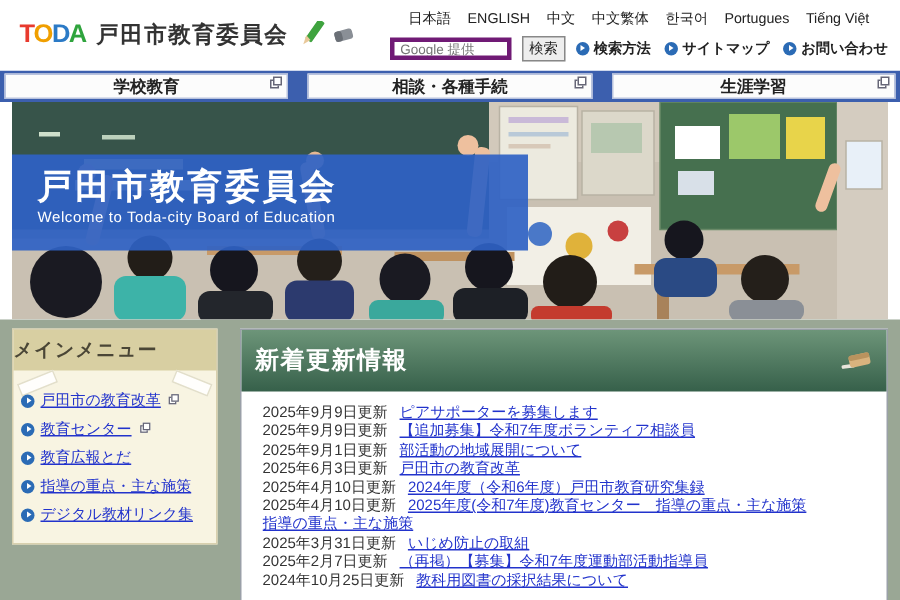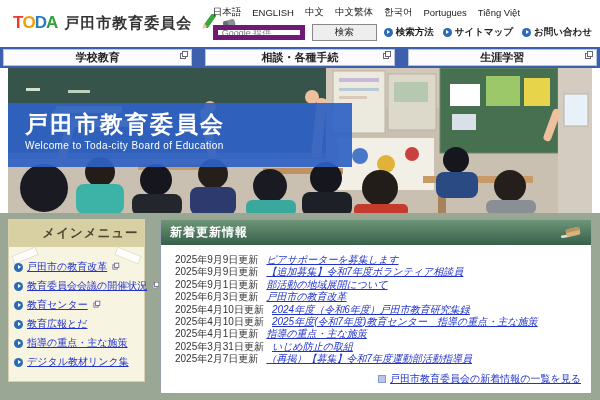--- a/index.html
+++ b/index.html
@@ -16,28 +16,28 @@
 
   
   .topbar{height:47px;background:#fff;position:relative;}
   .brand{position:absolute;left:13px;top:13px;display:flex;align-items:center;gap:7px;}
   .logo{font-weight:bold;font-size:17px;letter-spacing:-1px;display:flex;}
   .lt0{color:#e83a2e;} .lt1{color:#f09f00;} .lt2{color:#2b7ac6;} .lt3{color:#2fa43d;}
   .site-title{font-size:15px;font-weight:bold;color:#333;letter-spacing:1px;}
   .brand-icons{display:flex;align-items:center;gap:2px;}
 
   .top-right{position:absolute;right:8px;top:6px;}
-  .lang-row{display:flex;align-items:center;gap:8px;}
+  .lang-row{display:flex;align-items:center;justify-content:flex-end;gap:8px;flex-direction:column;}
   .langs{display:flex;gap:11px;align-items:center;}
   .langs a{font-size:9.5px;color:#222;text-decoration:none;}
   .access-btn{background:var(--access-blue);color:#fff;border:none;font-size:9.5px;
     padding:3px 9px;font-family:inherit;cursor:pointer;}
   .search-row{display:flex;align-items:center;justify-content:flex-end;gap:7px;margin-top:5px;}
-  .search-input{width:92px;height:15px;border:5px solid #701a75;font-size:9px;padding:0 4px;color:#444;}
-  .search-btn{font-size:9.5px;border:1px solid #888;background:#eee;padding:1px 22px;
+  .search-input{width:81px;height:15px;border:3px solid #701a75;font-size:9px;padding:0 4px;color:#444;}
+  .search-btn{font-size:9.5px;border:1px solid #888;background:#eee;padding:1px 4px;
     font-family:inherit;cursor:pointer;color:#222;}
   .util-link{display:flex;align-items:center;gap:3px;font-size:10px;color:#222;
     text-decoration:none;font-weight:bold;}
   .arrow-icon{width:9px;height:9px;border-radius:50%;background:#2b6bb5;position:relative;
     display:inline-block;flex:none;}
   .arrow-icon::after{content:'';position:absolute;left:3.5px;top:2.2px;width:0;height:0;
     border-left:3px solid #fff;border-top:2.4px solid transparent;border-bottom:2.4px solid transparent;}
 
   
   .navbar{height:21px;background:var(--nav-blue);display:flex;gap:13px;padding:2px 3px;}
@@ -59,44 +59,44 @@
   .hero-title{font-size:23px;font-weight:bold;letter-spacing:2px;line-height:1.1;}
   .hero-subtitle{font-size:10px;margin-top:3px;letter-spacing:0.4px;}
 
   
   .content{background:var(--page-green);height:187px;padding:6px 8px;display:flex;gap:15px;
     align-items:flex-start;}
 
   
   .sidebar{width:137px;flex:none;}
   .menu-box{background:var(--cream);border:1px solid #d8d0ae;position:relative;padding-bottom:7px;}
-  .menu-title{background:var(--tan);height:27px;line-height:27px;text-align:center;font-weight:bold;
-    color:#4a4636;font-size:12.5px;letter-spacing:1px;padding-left:28px;}
+  .menu-title{background:var(--tan);height:27px;line-height:27px;font-weight:bold;
+    color:#4a4636;font-size:12.5px;letter-spacing:1px;}
   .tape{position:absolute;width:26px;height:9px;background:rgba(255,255,255,0.9);
     border:1px solid #e3dfca;}
   .tape.tl{left:3px;top:31px;transform:rotate(-22deg);}
   .tape.tr{right:3px;top:31px;transform:rotate(22deg);}
   .menu-list{list-style:none;margin-top:13px;padding:0 5px;}
   .menu-item{display:flex;align-items:center;gap:4px;margin-bottom:5px;}
   .bullet{width:9px;height:9px;border-radius:50%;background:#2b6bb5;position:relative;flex:none;}
   .bullet::after{content:'';position:absolute;left:3.5px;top:2.2px;width:0;height:0;
     border-left:3px solid #fff;border-top:2.4px solid transparent;border-bottom:2.4px solid transparent;}
   .menu-link{font-size:10px;color:var(--link-blue);text-decoration:underline;white-space:nowrap;}
   .menu-item .ext-icon{margin-left:1px;transform:scale(0.85);}
 
   
   .news-panel{flex:1;background:#fff;border:1px solid #9aa0a8;}
-  .news-header{height:25px;background:linear-gradient(to bottom,var(--news-green-light),var(--news-green-dark));
-    color:#fff;font-weight:bold;font-size:12px;display:flex;align-items:center;
+  .news-header{height:41px;background:linear-gradient(to bottom,var(--news-green-light),var(--news-green-dark));
+    color:#fff;font-weight:bold;font-size:16px;display:flex;align-items:center;
     justify-content:space-between;padding:0 9px;letter-spacing:1px;}
   .news-list{list-style:none;margin:9px 0 0;padding:0 14px;}
   .news-list li{font-size:10px;line-height:12.4px;display:flex;gap:8px;white-space:nowrap;
     overflow:hidden;}
   .news-date{color:#333;flex:none;}
-  .news-link{color:var(--link-blue);text-decoration:underline;font-style:italic;}
+  .news-link{color:var(--link-blue);text-decoration:underline;}
   .more-row{display:flex;justify-content:flex-end;align-items:center;gap:4px;
     padding:6px 10px 7px;font-size:10px;}
   .sq-icon{width:8px;height:8px;background:#b9c5e9;border:1px solid #8a99cc;display:inline-block;}
   .more-link{color:var(--link-blue);text-decoration:underline;}
 </style>
 </head>
 <body>
 
 <header class="topbar">
   <div class="brand">
@@ -252,25 +252,20 @@
       <div class="tape tl"></div>
       <div class="tape tr"></div>
       <ul class="menu-list">
 
           <li class="menu-item">
             <span class="bullet"></span>
             <a class="menu-link">戸田市の教育改革</a>
             <span class="ext-icon"></span>
           </li>
 
-          <li class="menu-item">
-            <span class="bullet"></span>
-            <a class="menu-link">教育委員会会議の開催状況</a>
-            <span class="ext-icon"></span>
-          </li>
 
 
           <li class="menu-item">
             <span class="bullet"></span>
             <a class="menu-link">教育センター</a>
             <span class="ext-icon"></span>
           </li>
 
           <li class="menu-item">
             <span class="bullet"></span>
@@ -329,34 +324,37 @@
           <span class="news-date">2025年4月10日更新</span>
           <a class="news-link">2024年度（令和6年度）戸田市教育研究集録</a>
         </li>
 
         <li>
           <span class="news-date">2025年4月10日更新</span>
           <a class="news-link">2025年度(令和7年度)教育センター　指導の重点・主な施策</a>
         </li>
 
         <li>
-          <span class="news-date">2025年4月1日更新</span>
           <a class="news-link">指導の重点・主な施策</a>
         </li>
 
         <li>
           <span class="news-date">2025年3月31日更新</span>
           <a class="news-link">いじめ防止の取組</a>
         </li>
 
         <li>
           <span class="news-date">2025年2月7日更新</span>
           <a class="news-link">（再掲）【募集】令和7年度運動部活動指導員</a>
         </li>
 
+        <li>
+          <span class="news-date">2024年10月25日更新</span>
+          <a class="news-link">教科用図書の採択結果について</a>
+        </li>
       </ul>
     <div class="more-row">
       <span class="sq-icon"></span>
       <a class="more-link">戸田市教育委員会の新着情報の一覧を見る</a>
     </div>
   </section>
 
 </div>
 
 </body></html>

